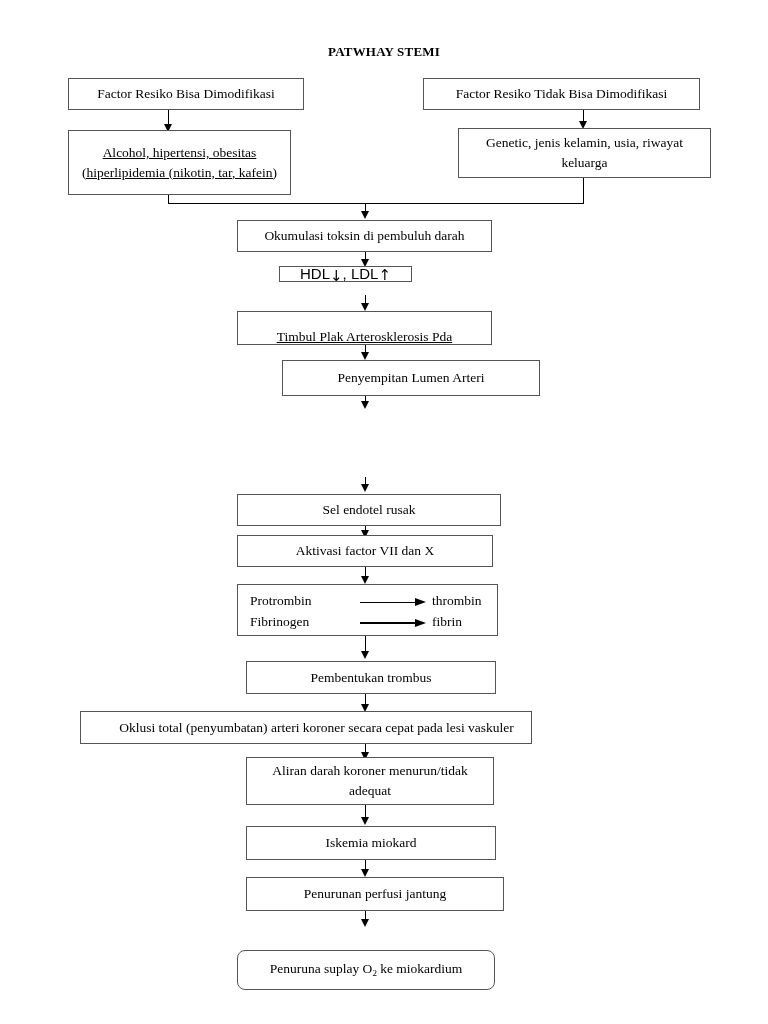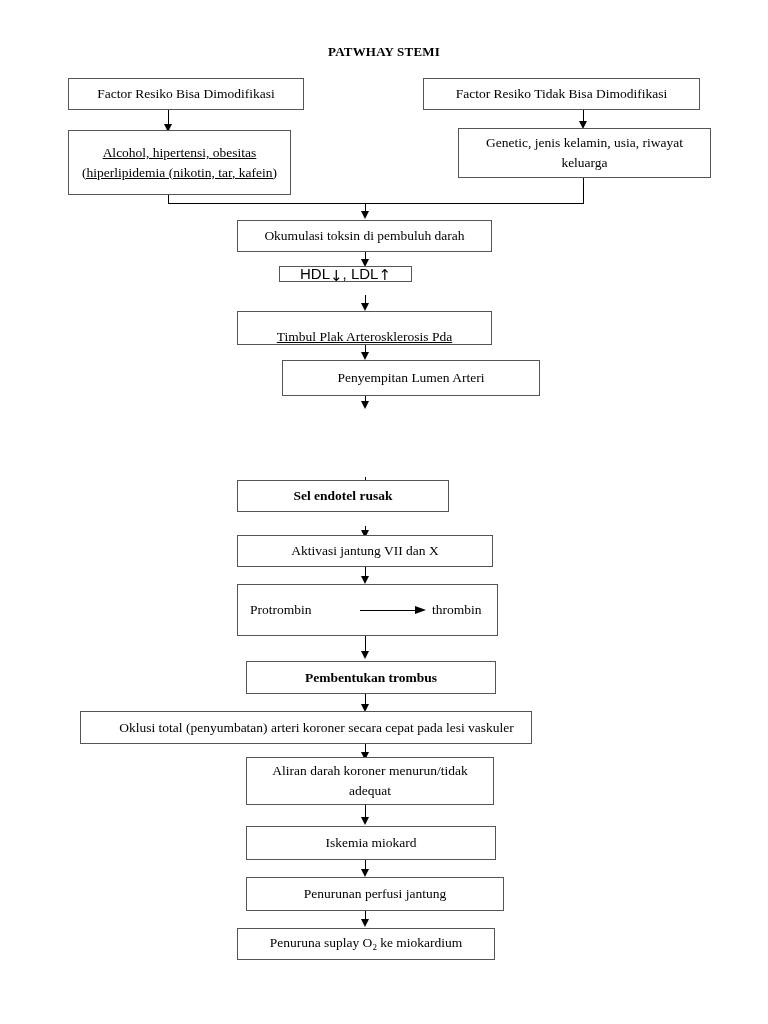--- a/index.html
+++ b/index.html
@@ -191,46 +191,49 @@
     <span class="inner">Penyempitan Lumen Arteri</span>
   </div>
 
   <div class="vline" style="left:365px; top:396px; height:9px;"></div>
   <div class="arrow-down" style="left:361px; top:401px;"></div>
 
 
   <div class="vline" style="left:365px; top:477px; height:10px;"></div>
   <div class="arrow-down" style="left:361px; top:484px;"></div>
 
-  <div class="box" style="left:237px; top:480px; width:212px; height:32px;font-weight:bold;">
+  <div class="box" style="left:237px; top:494px; width:264px; height:32px;">
     <span class="inner">Sel endotel rusak</span>
   </div>
 
   <div class="vline" style="left:365px; top:526px; height:8px;"></div>
   <div class="arrow-down" style="left:361px; top:530px;"></div>
 
   <div class="box" style="left:237px; top:535px; width:256px; height:32px;">
-    <span class="inner">Aktivasi jantung VII dan X</span>
+    <span class="inner">Aktivasi factor VII dan X</span>
   </div>
 
   <div class="vline" style="left:365px; top:567px; height:12px;"></div>
   <div class="arrow-down" style="left:361px; top:576px;"></div>
 
-  <div class="box left-align" style="left:237px; top:584px; width:261px; height:52px;">
+  <div class="box left-align" style="left:237px; top:584px; width:261px; height:52px;align-items:flex-end;">
     <span class="inner">
       <span class="rxn-row">
         <span class="rxn-left">Protrombin</span><span class="harrow"></span><span>thrombin</span>
       </span>
+      <span class="rxn-row">
+        <span class="rxn-left">Fibrinogen</span><span class="harrow"></span><span>fibrin</span>
+      </span>
     </span>
   </div>
 
   <div class="vline" style="left:365px; top:636px; height:18px;"></div>
   <div class="arrow-down" style="left:361px; top:651px;"></div>
 
-  <div class="box" style="left:246px; top:661px; width:250px; height:33px;font-weight:bold;">
+  <div class="box" style="left:246px; top:661px; width:250px; height:33px;">
     <span class="inner">Pembentukan trombus</span>
   </div>
 
   <div class="vline" style="left:365px; top:694px; height:13px;"></div>
   <div class="arrow-down" style="left:361px; top:704px;"></div>
 
   <div class="box" style="left:80px; top:711px; width:452px; height:33px;padding-left:27px;">
     <span class="inner">Oklusi total (penyumbatan) arteri koroner secara cepat pada lesi vaskuler</span>
   </div>
 
@@ -251,19 +254,19 @@
   <div class="vline" style="left:365px; top:860px; height:13px;"></div>
   <div class="arrow-down" style="left:361px; top:869px;"></div>
 
   <div class="box" style="left:246px; top:877px; width:258px; height:34px;">
     <span class="inner">Penurunan perfusi jantung</span>
   </div>
 
   <div class="vline" style="left:365px; top:911px; height:13px;"></div>
   <div class="arrow-down" style="left:361px; top:919px;"></div>
 
-  <div class="box" style="left:237px; top:928px; width:258px; height:32px;">
+  <div class="box" style="left:237px; top:950px; width:258px; height:40px;border-radius:8px;">
     <span class="inner">
       <span>Penuruna suplay O</span><sub>2</sub><span> ke miokardium</span>
     </span>
   </div>
 
 </div>
 
 </body></html>

